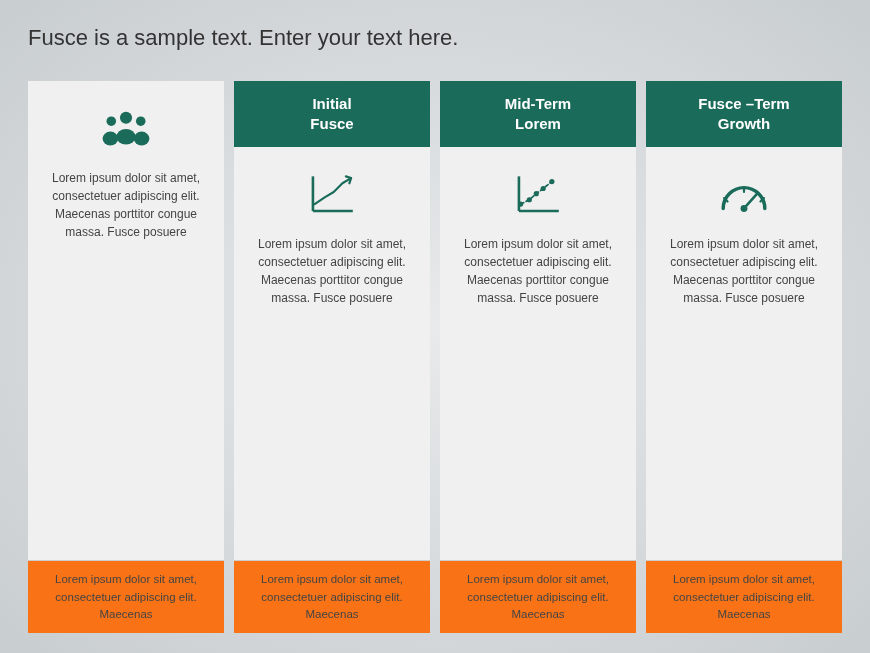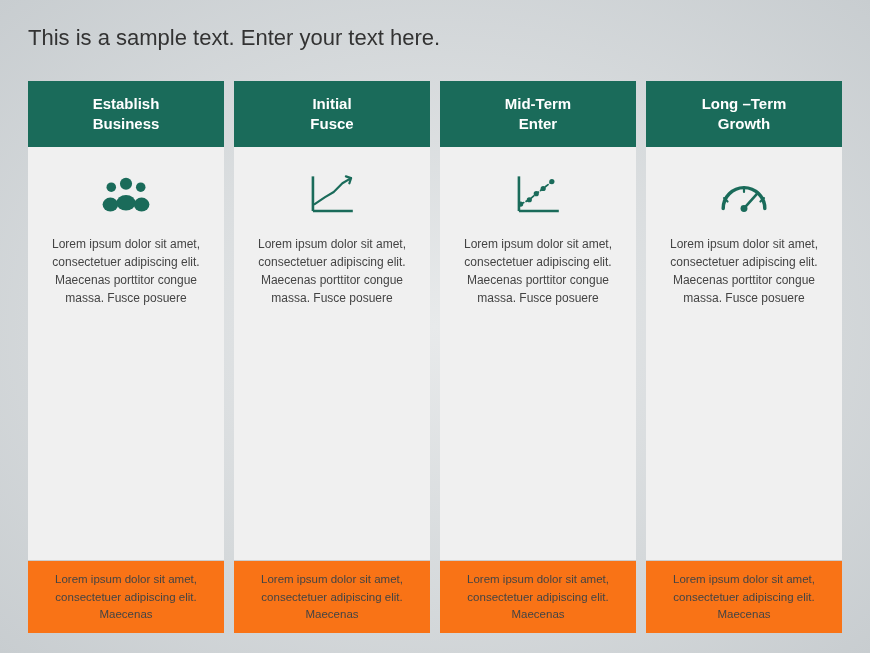--- a/index.html
+++ b/index.html
@@ -101,27 +101,25 @@
       min-height: 70px;
       display: flex;
       align-items: center;
       justify-content: center;
     }
   </style>
 </head>
 <body>
 
 <div class="title-area">
-  <div class="main-title">This is a sample text. Enter your text here.</div>
+  <div class="main-title">Fusce is a sample text. Enter your text here.</div>
 </div>
 
 <div class="columns-container">
 <div class="column">
-      <div class="column-header" style="white-space: pre-line;">Establish
-Business</div>
       <div class="column-body">
         <div class="column-icon">
           <svg viewBox="0 0 60 50" xmlns="http://www.w3.org/2000/svg">
 
       <circle cx="30" cy="12" r="7" fill="#1a6b5a"></circle>
 
       <circle cx="13" cy="16" r="5.5" fill="#1a6b5a"></circle>
 
       <circle cx="47" cy="16" r="5.5" fill="#1a6b5a"></circle>
 
@@ -150,42 +148,42 @@
 
       <polyline points="46,6 52,8 50,14" fill="none" stroke="#1a6b5a" stroke-width="2.5" stroke-linecap="round" stroke-linejoin="round"></polyline>
     </svg>
         </div>
         <div class="column-text">Lorem ipsum dolor sit amet, consectetuer adipiscing elit. Maecenas porttitor congue massa. Fusce posuere</div>
       </div>
       <div class="column-footer">Lorem ipsum dolor sit amet, consectetuer adipiscing elit. Maecenas</div>
     </div>
     <div class="column">
       <div class="column-header" style="white-space: pre-line;">Mid-Term
-Enter</div>
+Lorem</div>
       <div class="column-body">
         <div class="column-icon">
           <svg viewBox="0 0 60 55" xmlns="http://www.w3.org/2000/svg">
 
       <line x1="8" y1="6" x2="8" y2="46" stroke="#1a6b5a" stroke-width="3"></line>
       <line x1="8" y1="46" x2="54" y2="46" stroke="#1a6b5a" stroke-width="3"></line>
 
       <polyline points="10,38 20,33 28,26 36,20 46,12" fill="none" stroke="#1a6b5a" stroke-width="2" stroke-dasharray="4,3" stroke-linecap="round"></polyline>
       <circle cx="10" cy="38" r="3" fill="#1a6b5a"></circle>
       <circle cx="20" cy="33" r="3" fill="#1a6b5a"></circle>
       <circle cx="28" cy="26" r="3" fill="#1a6b5a"></circle>
       <circle cx="36" cy="20" r="3" fill="#1a6b5a"></circle>
       <circle cx="46" cy="12" r="3" fill="#1a6b5a"></circle>
     </svg>
         </div>
         <div class="column-text">Lorem ipsum dolor sit amet, consectetuer adipiscing elit. Maecenas porttitor congue massa. Fusce posuere</div>
       </div>
       <div class="column-footer">Lorem ipsum dolor sit amet, consectetuer adipiscing elit. Maecenas</div>
     </div>
     <div class="column">
-      <div class="column-header" style="white-space: pre-line;">Long –Term
+      <div class="column-header" style="white-space: pre-line;">Fusce –Term
 Growth</div>
       <div class="column-body">
         <div class="column-icon">
           <svg viewBox="0 0 60 45" xmlns="http://www.w3.org/2000/svg">
 
       <path d="M 6 38 A 24 24 0 0 1 54 38" fill="none" stroke="#1a6b5a" stroke-width="4" stroke-linecap="round"></path>
 
       <line x1="7" y1="26" x2="11" y2="30" stroke="#1a6b5a" stroke-width="2.5" stroke-linecap="round"></line>
       <line x1="30" y1="14" x2="30" y2="19" stroke="#1a6b5a" stroke-width="2.5" stroke-linecap="round"></line>
       <line x1="53" y1="26" x2="49" y2="30" stroke="#1a6b5a" stroke-width="2.5" stroke-linecap="round"></line>

